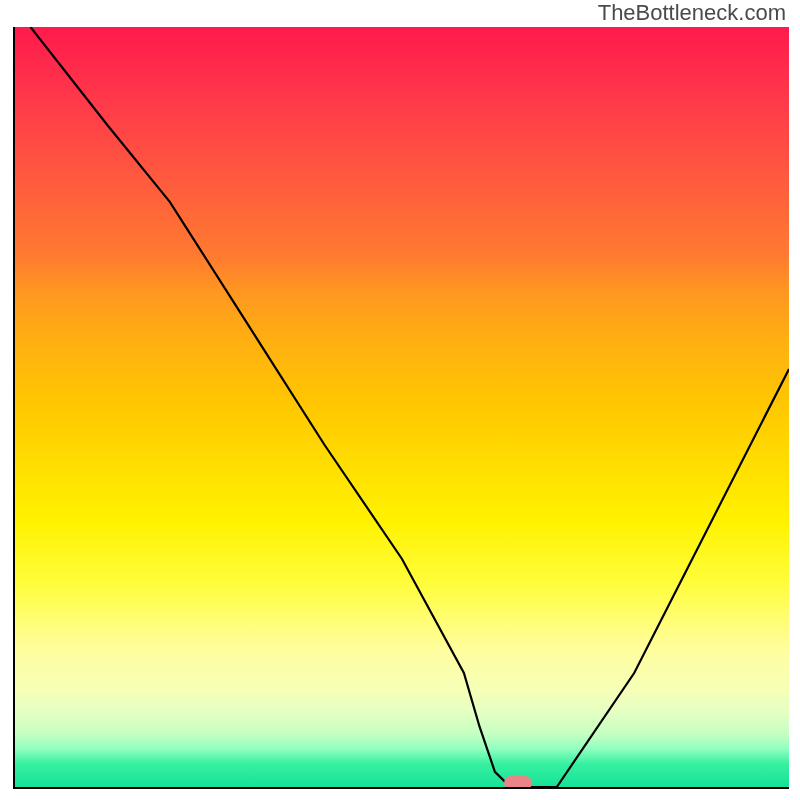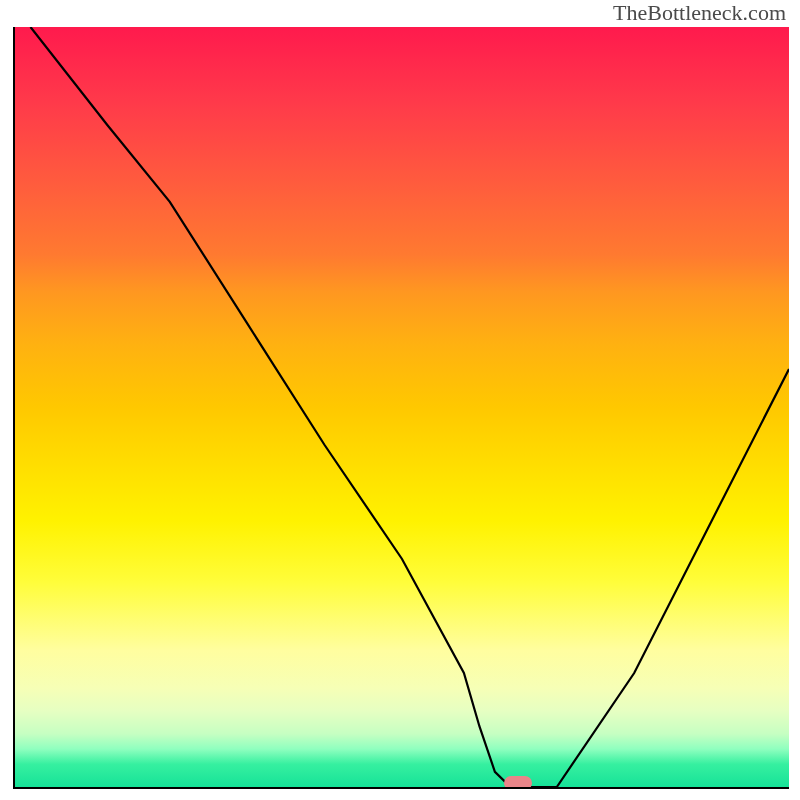--- a/index.html
+++ b/index.html
@@ -8,21 +8,20 @@
     width: 800px;
     height: 800px;
     overflow: hidden;
     font-family: Arial, Helvetica, sans-serif;
   }
   .chart-container {
     position: relative;
     width: 800px;
     height: 592px;
     background: #ffffff;
-    font-family: Liberation Serif, serif;
   }
   .plot-area {
     position: absolute;
     left: 13px;
     top: 27px;
     width: 774px;
     height: 760px;
     border-left: 2px solid #000;
     border-bottom: 2px solid #000;
     overflow: hidden;

